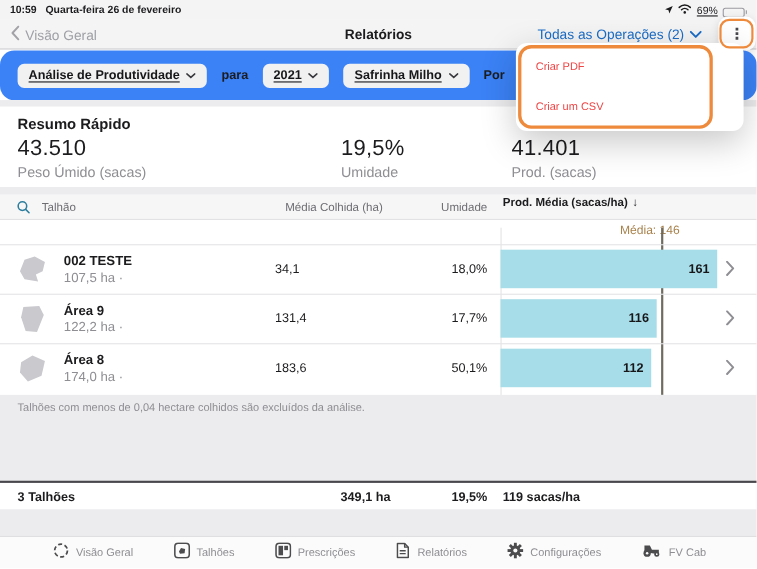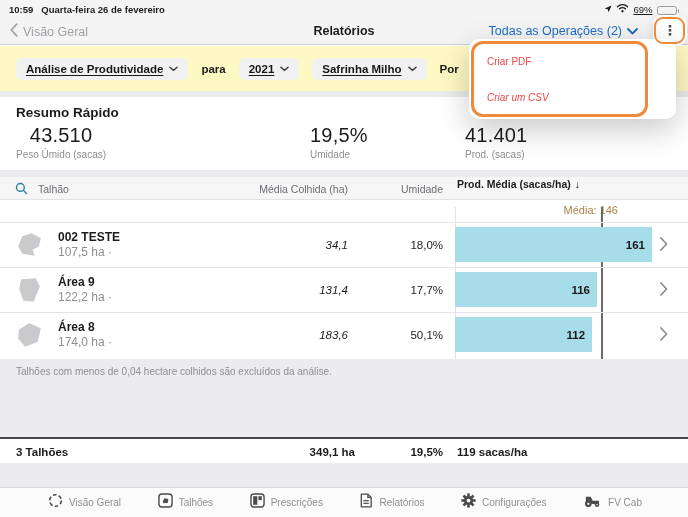--- a/index.html
+++ b/index.html
@@ -21,52 +21,52 @@
   .more-chip{left:653px;top:15px;width:34px;height:31px;background:#fff;border-radius:9px;box-shadow:0 2px 8px rgba(0,0,0,.12);}
   .more-btn{left:662px;top:20px;width:16px;height:20px;text-align:center;font-size:14px;font-weight:700;color:#4a4a4e;line-height:20px;}
   
   .ann{border:3px solid var(--annotation-orange,#ee8a3c);border-radius:12px;background:transparent;z-index:60;pointer-events:none;}
   .ann-more{left:654px;top:17px;width:31px;height:27px;border-width:2.5px;border-radius:9px;}
   .ann-menu{left:471px;top:41px;width:177px;height:76px;}
   
   .popup{left:469px;top:39px;width:207px;height:80px;background:#fff;border-radius:10px;box-shadow:0 10px 32px rgba(0,0,0,.22);z-index:50;}
   .popup-item{position:absolute;left:18px;font-size:10px;color:#ef4444;}
   .popup-item.i0{top:17px;}
-  .popup-item.i1{top:53px;font-style:italic;}
-  
-  .filters{top:46px;left:0;right:0;height:45px;background:#fef9c3;display:flex;align-items:center;gap:13px;padding:16px 16px;}
+  .popup-item.i1{top:53px;}
+  
+  .filters{top:46px;left:0;right:0;height:45px;background:#3b82f6;display:flex;align-items:center;gap:13px;padding:16px 16px;border-radius:13px;}
   .pill{display:inline-flex;align-items:center;gap:6px;background:#f1f1f2;border-radius:6px;padding:5px 10px;font-size:11.5px;font-weight:700;color:#17171a;}
   .pill u{text-decoration:underline;text-underline-offset:2px;}
   .conn{font-size:11.5px;font-weight:700;}
   
   .band{left:0;right:0;background:#ececee;}
   .summary{top:97px;left:0;right:0;height:73px;background:#fff;}
   .summary-title{left:16px;top:8px;font-size:13.5px;font-weight:700;}
-  .stat-value{font-size:20px;font-weight:500;letter-spacing:.2px;text-align:center;}
-  .stat-label{font-size:10px;color:#8e8e93;margin-top:2px;}
+  .stat-value{font-size:20px;font-weight:500;letter-spacing:.2px;}
+  .stat-label{font-size:13px;color:#8e8e93;margin-top:2px;}
   .stat0{left:16px;top:27px;}.stat1{left:310px;top:27px;}.stat2{left:465px;top:27px;}
   
   .thead{top:177px;left:0;right:0;height:23px;background:#f6f6f7;border-bottom:1px solid #e2e2e4;font-size:10.5px;color:#6d6d72;}
   .th-field{left:38px;top:6px;}
   .th-search{left:15px;top:5px;}
   .th-area{left:200px;width:148px;top:6px;text-align:right;}
   .th-moist{left:352px;width:91px;top:6px;text-align:right;}
   .th-yield{left:457px;top:1px;color:#1c1c1e;font-weight:700;display:flex;gap:4px;}
   
   .tbody{top:200px;left:0;right:0;height:159px;background:#fff;}
   .avg-label{top:4px;right:70px;font-size:11px;color:var(--average-text,#a8824c);}
   .grid-left{left:455px;top:7px;bottom:0;width:1px;background:#e3e3e5;}
   .avg-line{top:7px;bottom:0;width:2px;background:#6e6c60;}
   .rows{top:22px;left:0;right:0;}
   .row{position:relative;height:45px;border-top:1px solid #e4e4e6;}
   .row-icon{left:13px;top:6px;}
   .row-name{left:58px;top:7px;font-size:12px;font-weight:700;}
   .row-sub{left:58px;top:22px;font-size:12px;color:#8e8e93;}
   .cell{font-size:11.5px;top:16px;}
-  .col-area{left:250px;width:98px;text-align:right;font-style:italic;}
+  .col-area{left:250px;width:98px;}
   .col-moist{left:352px;width:91px;text-align:right;}
   .bar-area{left:455px;width:197px;top:4px;bottom:5px;z-index:2;}
   .bar{position:absolute;left:0;top:0;bottom:0;background:var(--bar-fill,#a7dde9);}
   .bar-label{position:absolute;right:7px;top:50%;transform:translateY(-50%);font-size:11.5px;font-weight:700;color:#17171a;}
   .row-chevron{left:660px;top:14px;z-index:2;}
   
   .note-area{top:359px;left:0;right:0;height:78px;background:#ececee;font-size:10px;color:#8e8e93;padding:7px 0 0 16px;}
   .totals{top:437px;left:0;right:0;height:26px;background:#fff;border-top:2px solid #48484c;font-size:11.5px;font-weight:700;}
   .tot{top:7px;}
   .tot-count{left:16px;}

